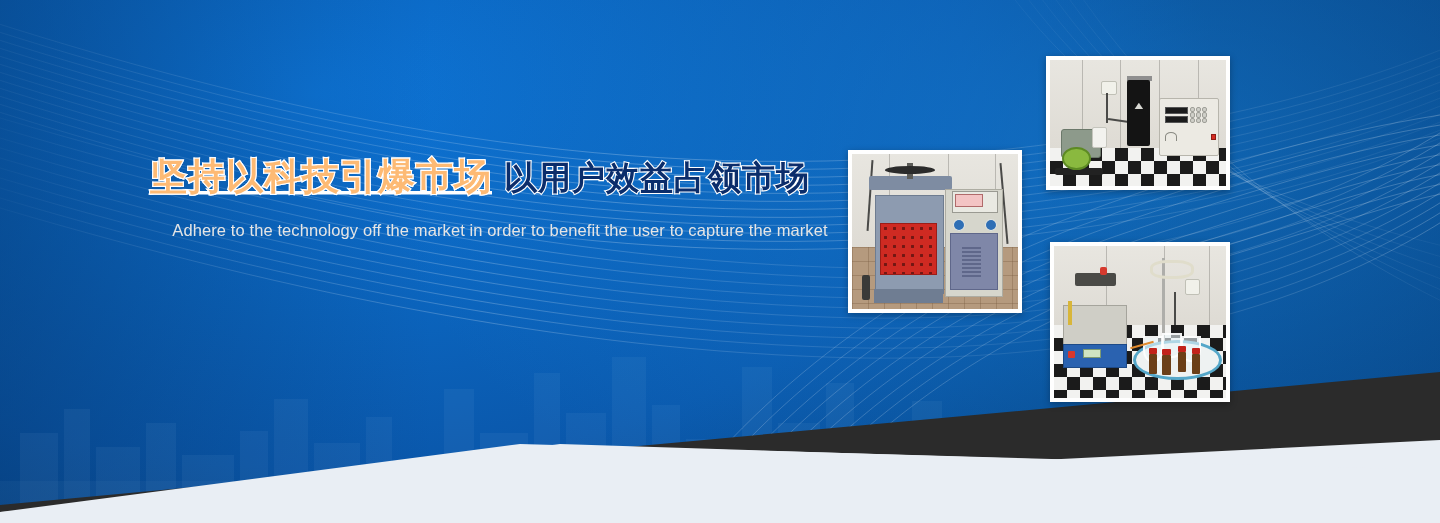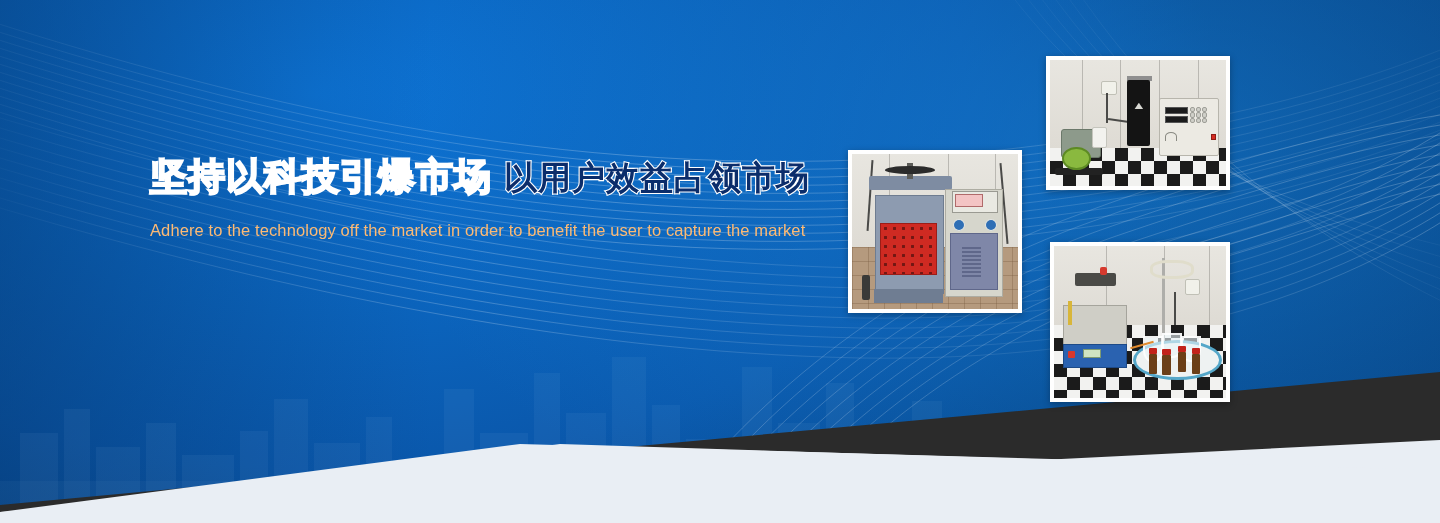--- a/index.html
+++ b/index.html
@@ -73,39 +73,41 @@
     margin: 0;
   }
   .headline .h-red,
   .headline .h-navy {
     font-family: "Liberation Serif", "DejaVu Serif", serif;
     font-weight: bold;
     font-size: 37px;
     letter-spacing: 1px;
   }
   .headline .h-red {
-    color: #ffffff;
+    color: #fdba74;
     -webkit-text-stroke: 2.2px #ffffff;
     paint-order: stroke fill;
     text-shadow: 0 1px 0 rgba(255,255,255,0.5);
+    text-decoration: underline;
   }
   .headline .h-navy {
     color: #0b2d6b;
     font-size: 33px;
     margin-left: 12px;
     -webkit-text-stroke: 2.2px #ffffff;
     paint-order: stroke fill;
   }
   .subhead {
     margin: 26px 0 0 0;
-    color: #fdba74;
+    color: #e5e5e5;
     font-size: 16.5px;
     font-weight: 500;
     letter-spacing: 0.1px;
     white-space: nowrap;
+    text-align: center;
   }
   .bullets {
     margin: 22px 0 0 0;
     padding: 0;
     list-style: none;
   }
   .bullets li {
     color: #ffffff;
     font-size: 12.5px;
     line-height: 19px;

